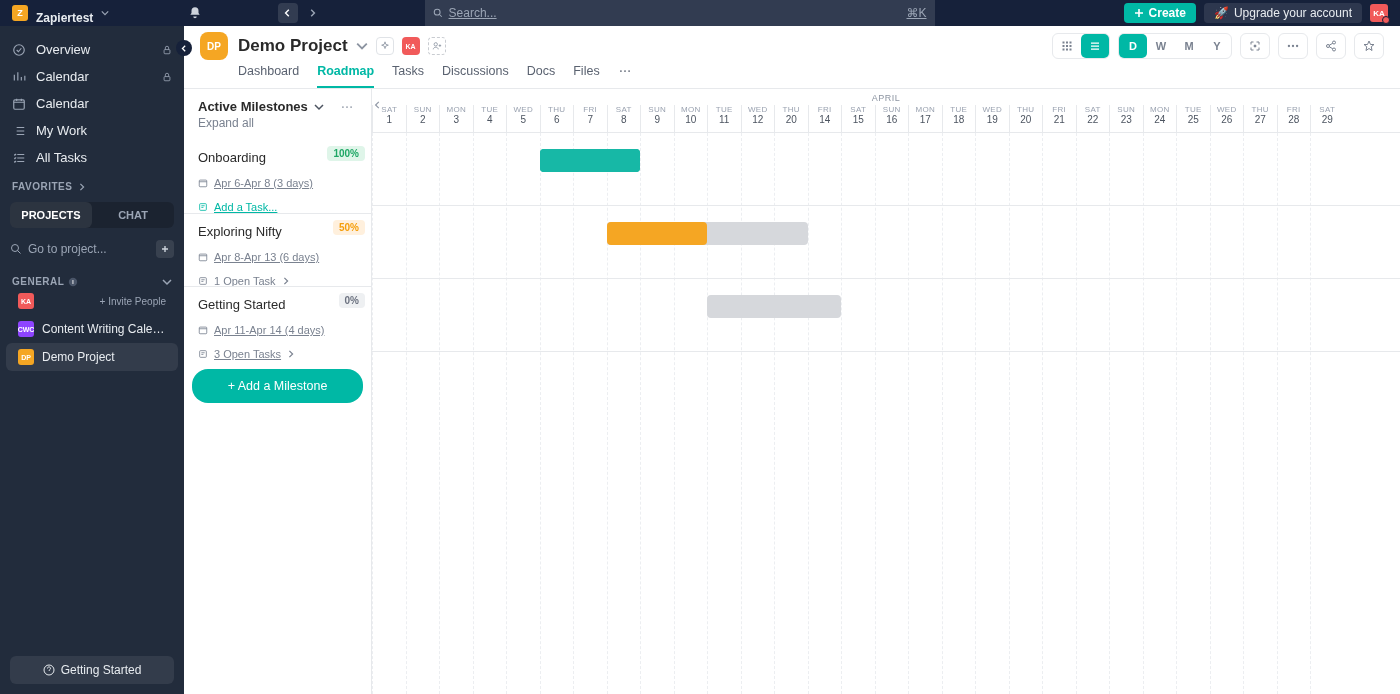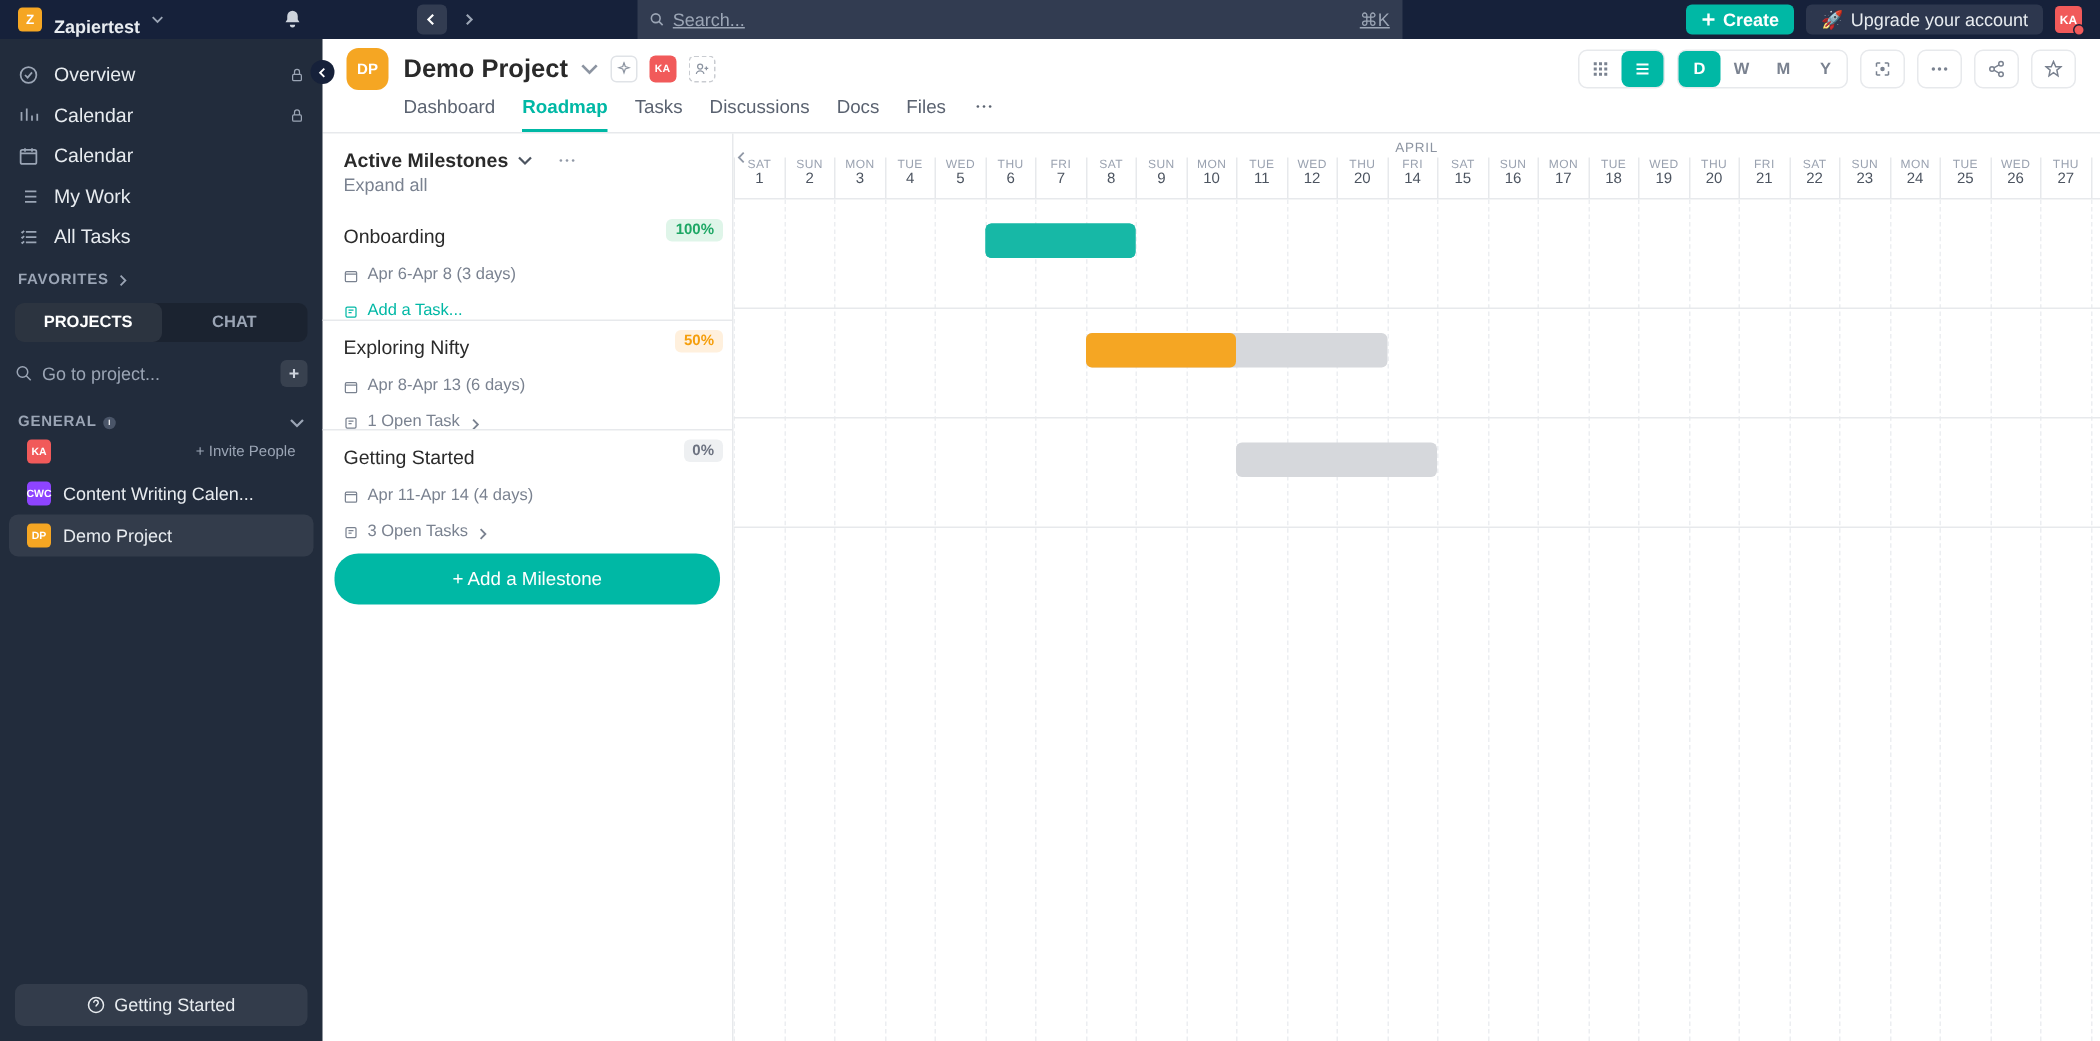--- a/index.html
+++ b/index.html
@@ -38,21 +38,21 @@
   .tb-search{flex:0 0 510px;margin-left:auto;margin-right:auto;height:34px;background:rgba(255,255,255,.12);border-radius:4px;display:flex;align-items:center;padding:0 8px;color:var(--text-muted);gap:6px;text-decoration:underline;}
   .tb-search-k{margin-left:auto;}
   .tb-right{margin-left:auto;display:flex;align-items:center;gap:8px;padding-right:12px;}
   .tb-create{background:var(--teal);color:#fff;border-radius:4px;padding:3px 10px;display:flex;align-items:center;gap:5px;font-weight:600;font-size:12px;}
   .tb-upgrade{background:rgba(255,255,255,.1);border-radius:4px;padding:3px 10px;display:flex;align-items:center;gap:5px;font-weight:500;font-size:12px;}
   .tb-avatar{width:18px;height:18px;border-radius:3px;background:#f15a5a;color:#fff;display:flex;align-items:center;justify-content:center;font-size:8px;font-weight:700;position:relative;}
   .tb-avatar::after{content:"";position:absolute;right:-2px;bottom:-2px;width:6px;height:6px;border-radius:50%;background:#f15a5a;border:1px solid var(--bg-dark);}
   
   .layout{display:flex;height:calc(694px - 26px);}
   
-  .sidebar{width:215px;background:var(--sidebar);color:var(--text);display:flex;flex-direction:column;position:relative;}
+  .sidebar{width:184px;background:var(--sidebar);color:var(--text);display:flex;flex-direction:column;position:relative;}
   .sb-collapse{position:absolute;top:14px;right:-8px;width:16px;height:16px;background:var(--bg-dark);border-radius:50%;display:flex;align-items:center;justify-content:center;color:#fff;z-index:5;}
   .sb-nav{padding-top:10px;}
   .sb-item{display:flex;align-items:center;gap:10px;padding:6px 12px;color:var(--text);font-size:13px;}
   .sb-item .icon{width:14px;height:14px;color:var(--text-muted);display:flex;align-items:center;justify-content:center;}
   .sb-lock{margin-left:auto;color:var(--text-muted);}
   .sb-group{padding:10px 12px 6px;color:var(--text-muted);font-size:10px;letter-spacing:.5px;font-weight:600;text-transform:uppercase;display:flex;align-items:center;gap:6px;}
   .sb-tabs{margin:4px 10px;background:rgba(0,0,0,.2);border-radius:6px;display:flex;height:26px;}
   .sb-tab{flex:1;display:flex;align-items:center;justify-content:center;font-size:11px;font-weight:600;color:var(--text-muted);border-radius:6px;}
   .sb-tab.active{background:rgba(255,255,255,.08);color:#fff;}
   .sb-search{margin:8px 10px;display:flex;align-items:center;gap:6px;color:var(--text-muted);font-size:12px;background:transparent;border:none;}
@@ -78,34 +78,34 @@
   .proj-toolbar{margin-left:auto;display:flex;align-items:center;gap:8px;}
   .pt-group{display:flex;align-items:center;border:1px solid var(--line);border-radius:6px;height:26px;}
   .pt-btn{width:28px;height:24px;display:flex;align-items:center;justify-content:center;color:#7a8290;}
   .pt-btn.active{background:var(--teal);color:#fff;border-radius:5px;}
   .pt-btn.letter{font-size:11px;font-weight:600;}
   .proj-tabs{display:flex;gap:18px;padding:0 16px 0 54px;border-bottom:1px solid var(--line);}
   .proj-tab{padding:4px 0 8px;font-size:12.5px;color:#5a6270;border-bottom:2px solid transparent;}
   .proj-tab.active{color:var(--teal);border-bottom-color:var(--teal);font-weight:600;}
   
   .roadmap{flex:1;display:flex;min-height:0;}
-  .rm-left{width:274px;border-right:1px solid var(--line);display:flex;flex-direction:column;}
+  .rm-left{width:188px;border-right:1px solid var(--line);display:flex;flex-direction:column;}
   .rm-left-head{padding:10px 14px 10px;}
   .rm-lh-row{display:flex;align-items:center;gap:6px;}
   .rm-lh-title{font-size:13px;font-weight:600;}
   .rm-lh-menu{color:#9098a6;}
   .rm-lh-expand{font-size:12px;color:#7a8290;margin-top:2px;}
   .rm-ms{border-top:1px solid var(--line);padding:10px 14px;position:relative;}
   .rm-ms:first-of-type{border-top:none;}
   .rm-ms-title{font-size:13px;font-weight:500;margin-bottom:4px;}
   .rm-ms-badge{position:absolute;top:6px;right:6px;font-size:10px;font-weight:600;padding:2px 6px;border-radius:4px;}
   .rm-ms-badge.p100{background:var(--badge-green);color:var(--badge-green-text);}
   .rm-ms-badge.p50{background:var(--badge-orange);color:var(--badge-orange-text);}
   .rm-ms-badge.p0{background:var(--badge-gray);color:var(--badge-gray-text);}
-  .rm-ms-line{display:flex;align-items:flex-end;gap:6px;font-size:11px;color:#7a8290;margin-top:12px;}
+  .rm-ms-line{display:flex;align-items:center;gap:6px;font-size:11px;color:#7a8290;margin-top:12px;text-decoration:underline;}
   .rm-ms-line.link{color:var(--teal);}
   .rm-add{margin:10px 8px;background:var(--teal);color:#fff;border-radius:16px;padding:10px;text-align:center;font-size:12.5px;font-weight:500;}
   .rm-right{flex:1;overflow:hidden;position:relative;}
   .rm-timeline-head{height:44px;border-bottom:1px solid var(--line);display:flex;position:relative;}
   .rm-th-back{position:absolute;left:-4px;top:6px;width:20px;height:20px;display:flex;align-items:center;justify-content:center;color:#9098a6;z-index:2;}
   .rm-month{position:absolute;top:4px;left:0;right:0;text-align:center;font-size:9px;letter-spacing:.5px;color:#8c94a1;}
   .rm-days{display:flex;position:absolute;top:16px;left:0;right:0;bottom:0;}
   .rm-day{flex:0 0 33.5px;border-left:1px solid var(--line);text-align:center;}
   .rm-dow{font-size:8px;color:#9aa2b0;letter-spacing:.3px;}
   .rm-dnum{font-size:10px;color:#4c5460;font-weight:500;}

